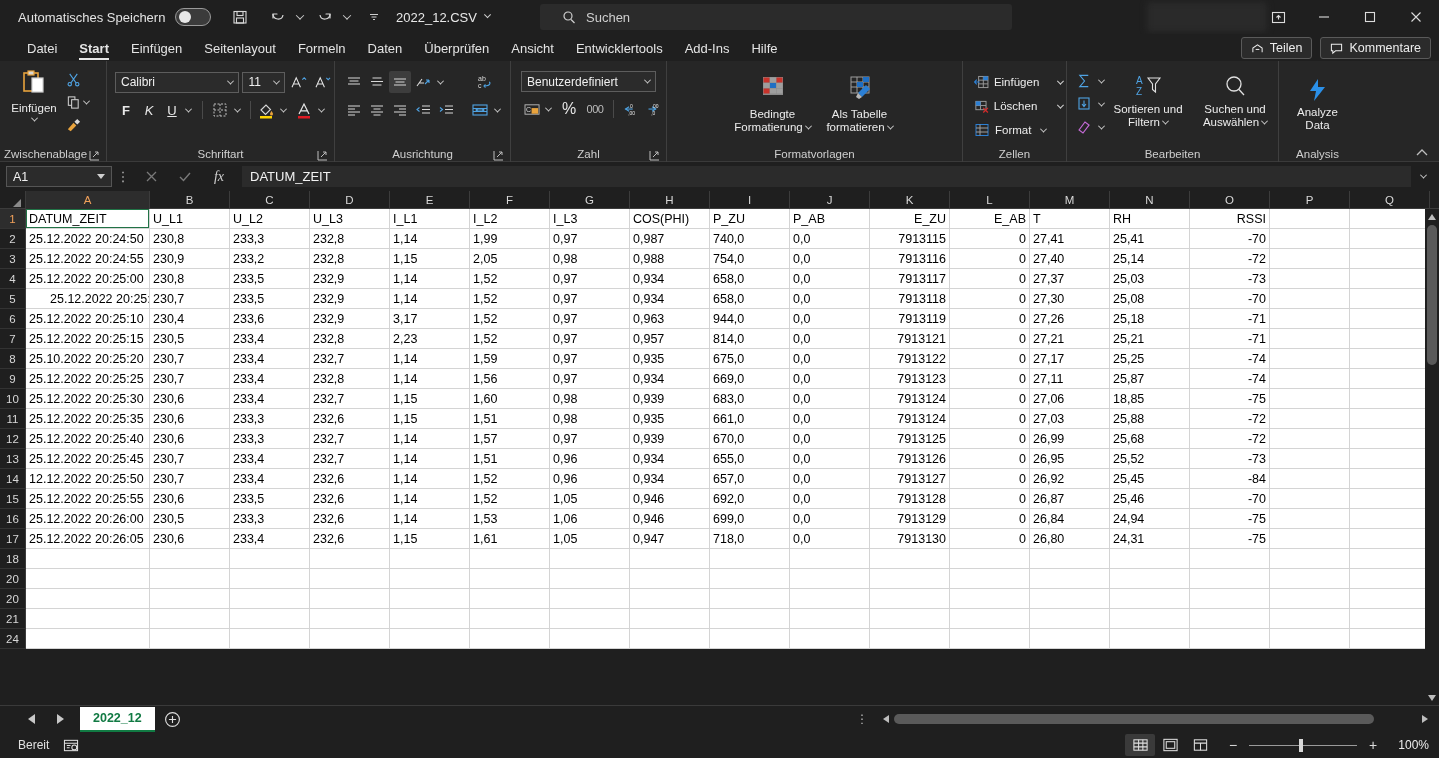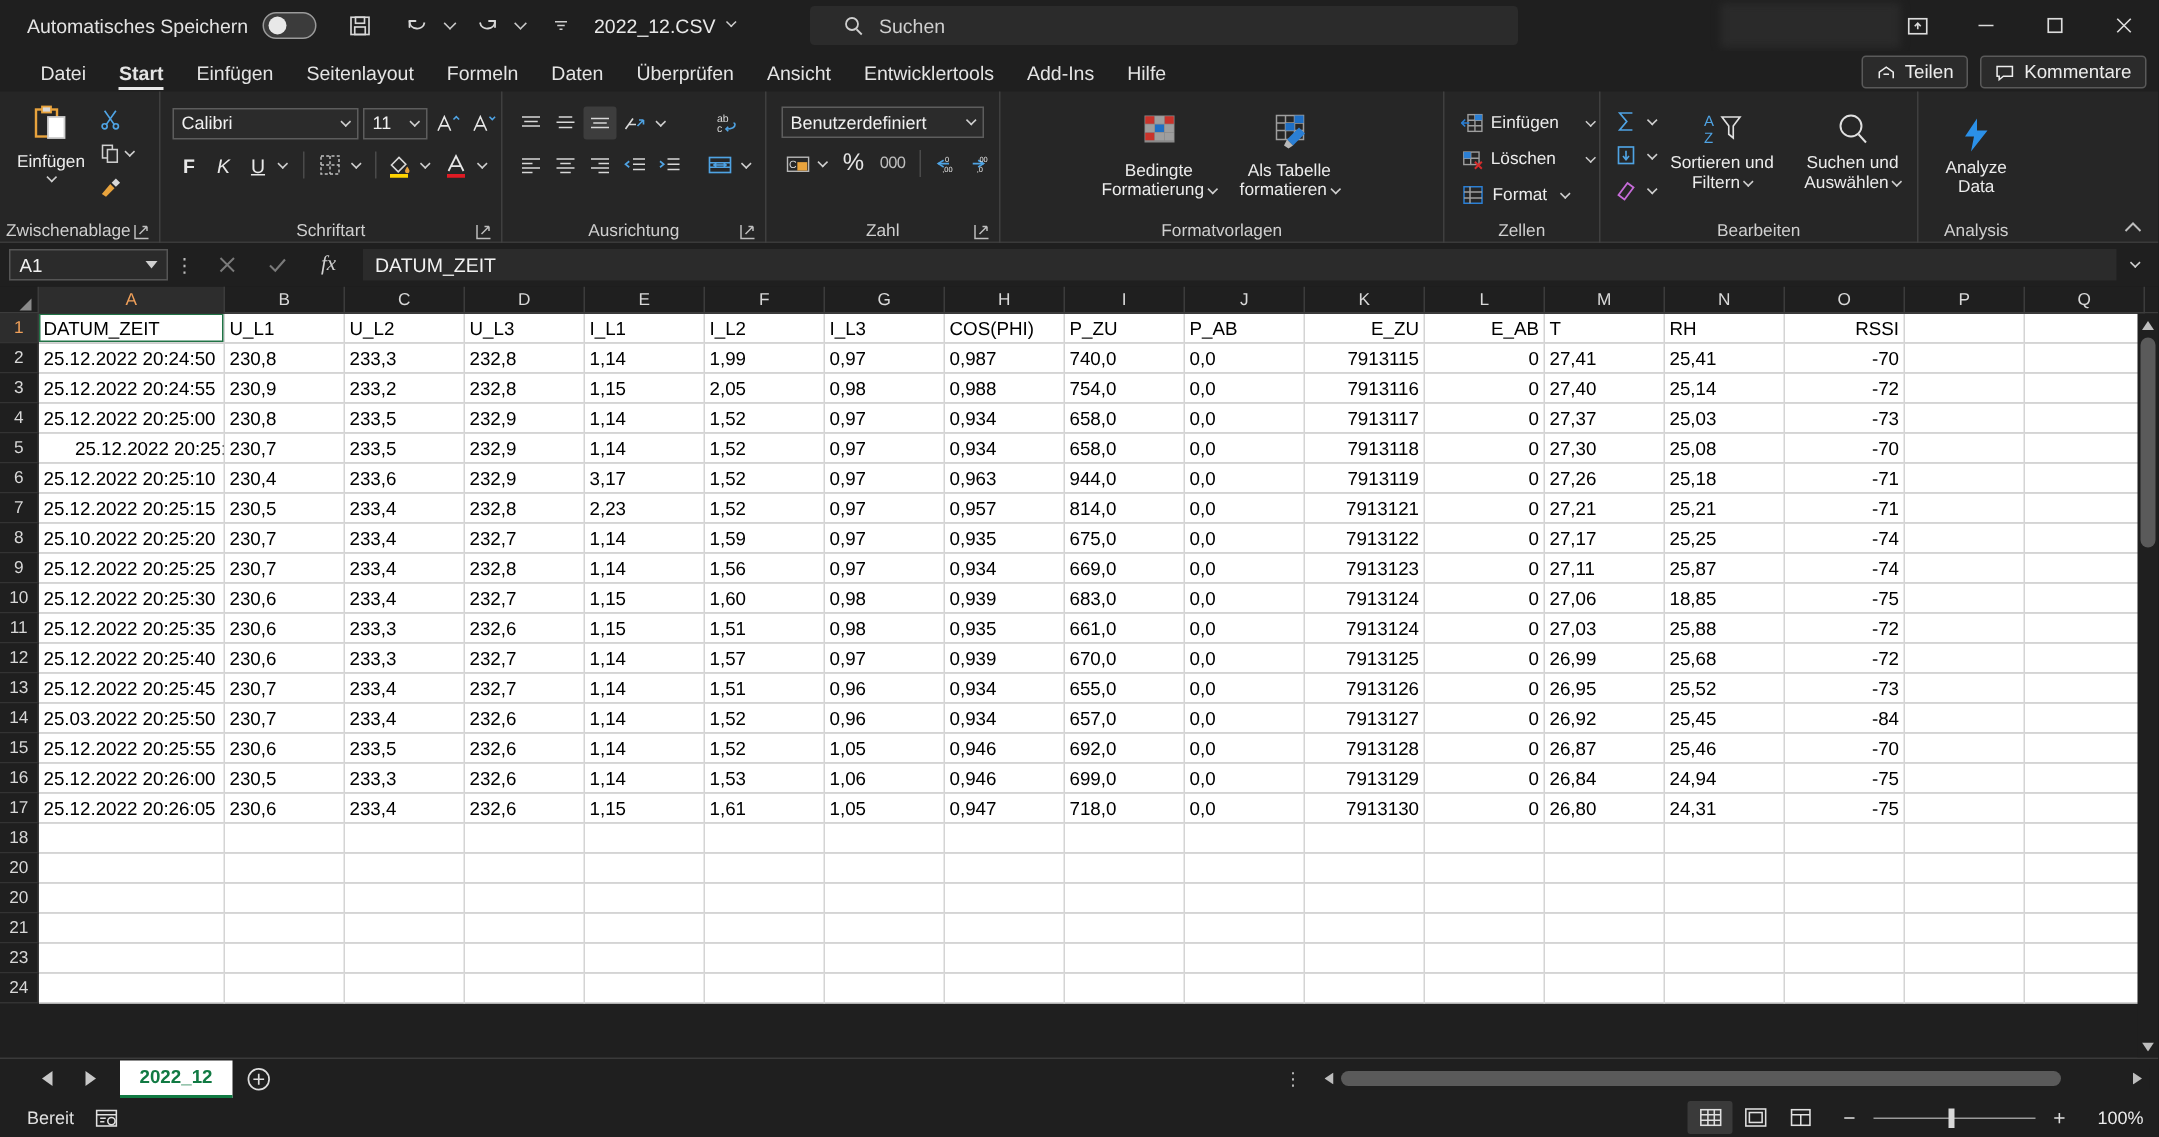--- a/index.html
+++ b/index.html
@@ -1037,21 +1037,21 @@
           <div class="cell r" style="width: 80px; flex: 0 0 80px;">7913126</div>
           <div class="cell r" style="width: 80px; flex: 0 0 80px;">0</div>
           <div class="cell" style="width: 80px; flex: 0 0 80px;">26,95</div>
           <div class="cell" style="width: 80px; flex: 0 0 80px;">25,52</div>
           <div class="cell r" style="width: 80px; flex: 0 0 80px;">-73</div>
           <div class="cell" style="width: 80px; flex: 0 0 80px;"></div>
           <div class="cell" style="width: 80px; flex: 0 0 80px;"></div>
         </div>
         <div class="row">
           <div class="rh">14</div>
-          <div class="cell" style="width: 124px; flex: 0 0 124px;">25.03.2022 20:25:50</div>
+          <div class="cell" style="width: 124px; flex: 0 0 124px;">12.12.2022 20:25:50</div>
           <div class="cell" style="width: 80px; flex: 0 0 80px;">230,7</div>
           <div class="cell" style="width: 80px; flex: 0 0 80px;">233,4</div>
           <div class="cell" style="width: 80px; flex: 0 0 80px;">232,6</div>
           <div class="cell" style="width: 80px; flex: 0 0 80px;">1,14</div>
           <div class="cell" style="width: 80px; flex: 0 0 80px;">1,52</div>
           <div class="cell" style="width: 80px; flex: 0 0 80px;">0,96</div>
           <div class="cell" style="width: 80px; flex: 0 0 80px;">0,934</div>
           <div class="cell" style="width: 80px; flex: 0 0 80px;">657,0</div>
           <div class="cell" style="width: 80px; flex: 0 0 80px;">0,0</div>
           <div class="cell r" style="width: 80px; flex: 0 0 80px;">7913127</div>
@@ -1196,40 +1196,20 @@
           <div class="cell" style="width: 80px; flex: 0 0 80px;"></div>
           <div class="cell r" style="width: 80px; flex: 0 0 80px;"></div>
           <div class="cell r" style="width: 80px; flex: 0 0 80px;"></div>
           <div class="cell" style="width: 80px; flex: 0 0 80px;"></div>
           <div class="cell" style="width: 80px; flex: 0 0 80px;"></div>
           <div class="cell r" style="width: 80px; flex: 0 0 80px;"></div>
           <div class="cell" style="width: 80px; flex: 0 0 80px;"></div>
           <div class="cell" style="width: 80px; flex: 0 0 80px;"></div>
         </div>
         <div class="row">
-          <div class="rh">23</div>
-          <div class="cell" style="width: 124px; flex: 0 0 124px;"></div>
-          <div class="cell" style="width: 80px; flex: 0 0 80px;"></div>
-          <div class="cell" style="width: 80px; flex: 0 0 80px;"></div>
-          <div class="cell" style="width: 80px; flex: 0 0 80px;"></div>
-          <div class="cell" style="width: 80px; flex: 0 0 80px;"></div>
-          <div class="cell" style="width: 80px; flex: 0 0 80px;"></div>
-          <div class="cell" style="width: 80px; flex: 0 0 80px;"></div>
-          <div class="cell" style="width: 80px; flex: 0 0 80px;"></div>
-          <div class="cell" style="width: 80px; flex: 0 0 80px;"></div>
-          <div class="cell" style="width: 80px; flex: 0 0 80px;"></div>
-          <div class="cell r" style="width: 80px; flex: 0 0 80px;"></div>
-          <div class="cell r" style="width: 80px; flex: 0 0 80px;"></div>
-          <div class="cell" style="width: 80px; flex: 0 0 80px;"></div>
-          <div class="cell" style="width: 80px; flex: 0 0 80px;"></div>
-          <div class="cell r" style="width: 80px; flex: 0 0 80px;"></div>
-          <div class="cell" style="width: 80px; flex: 0 0 80px;"></div>
-          <div class="cell" style="width: 80px; flex: 0 0 80px;"></div>
-        </div>
-        <div class="row">
           <div class="rh">24</div>
           <div class="cell" style="width: 124px; flex: 0 0 124px;"></div>
           <div class="cell" style="width: 80px; flex: 0 0 80px;"></div>
           <div class="cell" style="width: 80px; flex: 0 0 80px;"></div>
           <div class="cell" style="width: 80px; flex: 0 0 80px;"></div>
           <div class="cell" style="width: 80px; flex: 0 0 80px;"></div>
           <div class="cell" style="width: 80px; flex: 0 0 80px;"></div>
           <div class="cell" style="width: 80px; flex: 0 0 80px;"></div>
           <div class="cell" style="width: 80px; flex: 0 0 80px;"></div>
           <div class="cell" style="width: 80px; flex: 0 0 80px;"></div>

